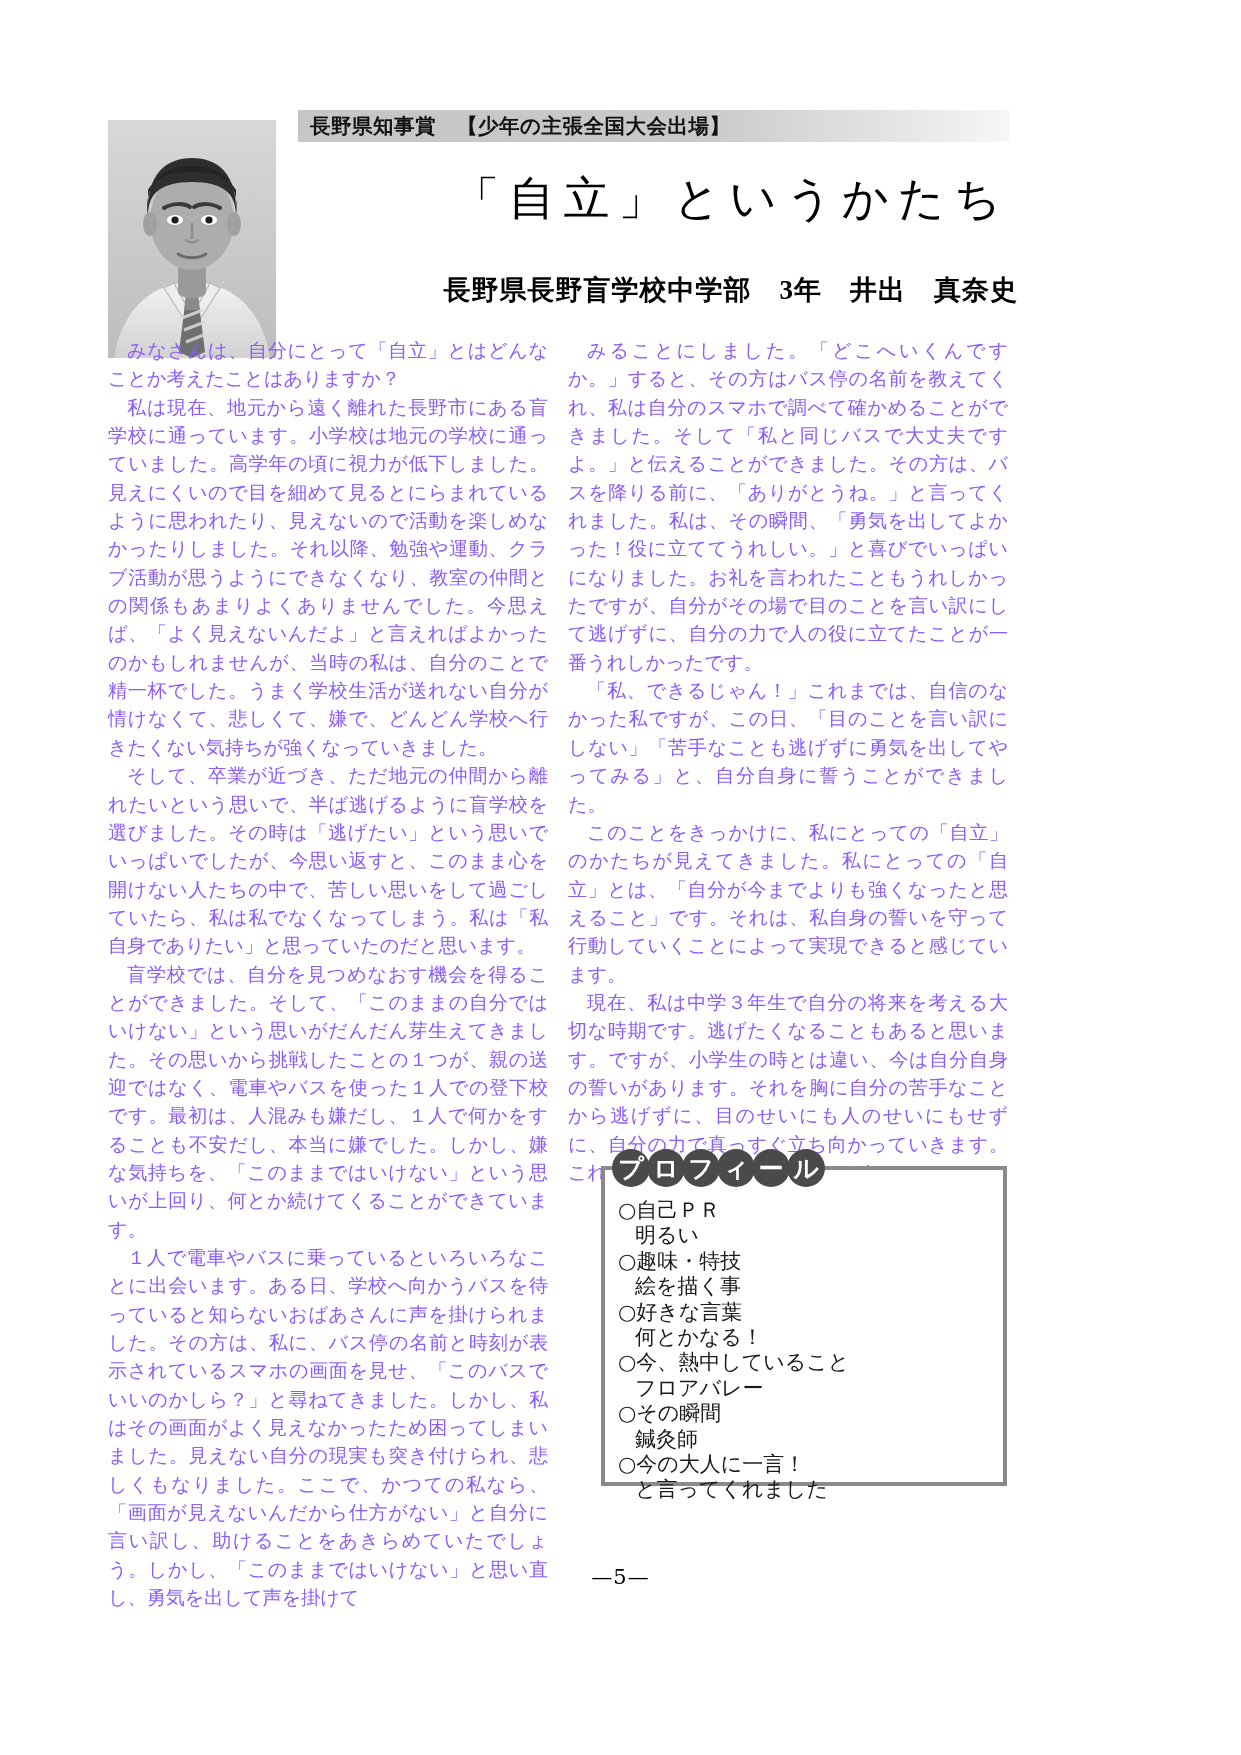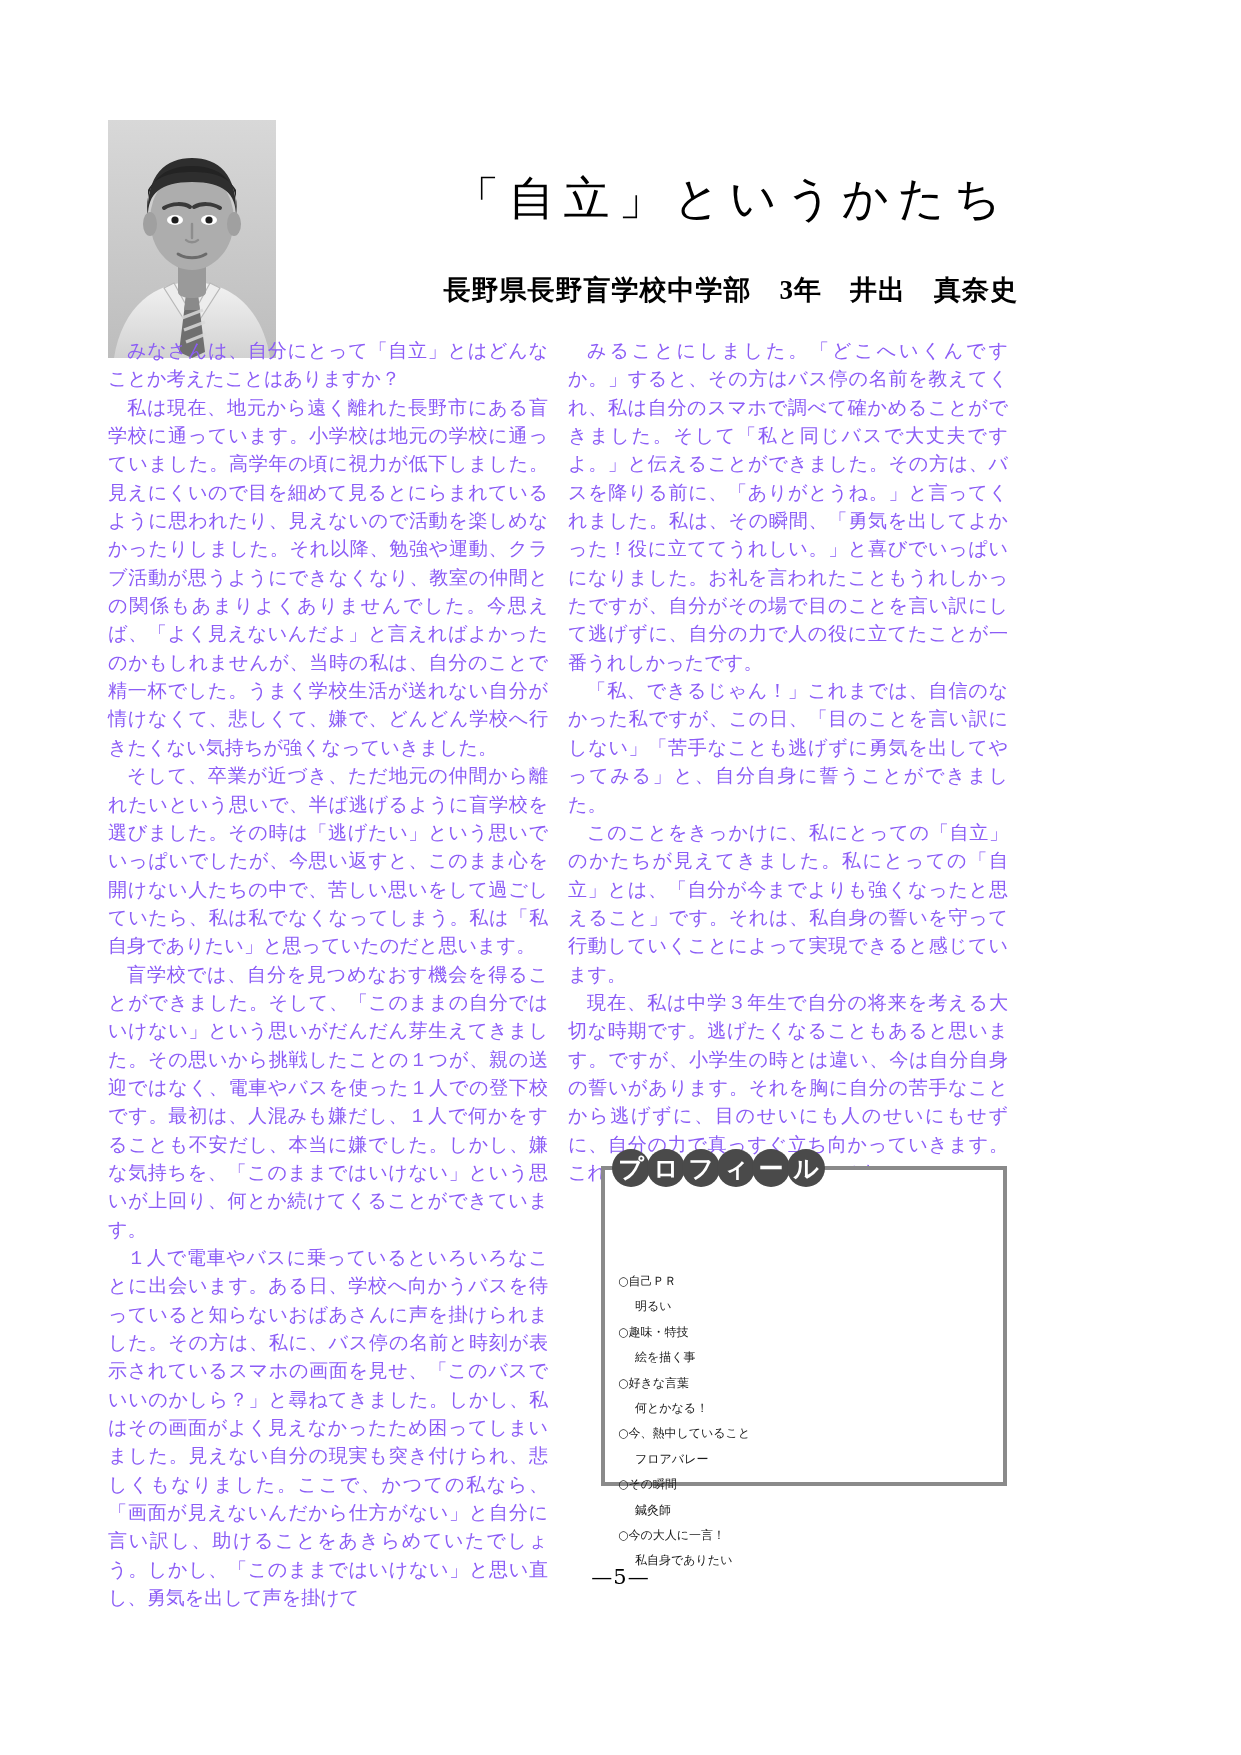--- a/index.html
+++ b/index.html
@@ -140,24 +140,24 @@
     justify-content: center;
     font-family: "DejaVu Sans", "Liberation Sans", sans-serif;
     font-weight: bold;
     font-size: 25px;
     margin-right: -3px;
   }
 
   .profile-list {
     position: absolute;
     left: 618px;
-    top: 1269px;
+    top: 1198px;
     width: 380px;
     font-family: "DejaVu Sans", "Liberation Sans", sans-serif;
-    font-size: 12px;
+    font-size: 21px;
     line-height: 25.4px;
     color: #1a1a1a;
   }
   .profile-list .p-label { white-space: pre; }
   .profile-list .p-value { white-space: pre; padding-left: 17px; }
 
   
   .footer {
     position: absolute;
     left: 0;
@@ -220,20 +220,23 @@
         <ellipse cx="101" cy="100" rx="8" ry="5" fill="#ffffff"></ellipse>
         <circle cx="67" cy="100" r="3.6" fill="#1c1c1c"></circle>
         <circle cx="101" cy="100" r="3.6" fill="#1c1c1c"></circle>
 
         <path d="M84 104 L84 118 M78 120 C81 123 87 123 90 120" stroke="#8d8d8d" stroke-width="2.4" fill="none" stroke-linecap="round"></path>
 
         <path d="M70 134 C78 139 90 139 98 134" stroke="#6b6b6b" stroke-width="2.8" fill="none" stroke-linecap="round"></path>
       </svg>
     </div>
 
+    <div class="award-banner">
+      <span>長野県知事賞　【少年の主張全国大会出場】</span>
+    </div>
 
     <div class="main-title">「自立」というかたち</div>
 
     <div class="byline">長野県長野盲学校中学部　3年　井出　真奈史</div>
 
   </div>
 
   <div class="col col-left" id="col-left">
       <p>みなさんは、自分にとって「自立」とはどんなことか考えたことはありますか？</p>
       <p>私は現在、地元から遠く離れた長野市にある盲学校に通っています。小学校は地元の学校に通っていました。高学年の頃に視力が低下しました。見えにくいので目を細めて見るとにらまれているように思われたり、見えないので活動を楽しめなかったりしました。それ以降、勉強や運動、クラブ活動が思うようにできなくなり、教室の仲間との関係もあまりよくありませんでした。今思えば、「よく見えないんだよ」と言えればよかったのかもしれませんが、当時の私は、自分のことで精一杯でした。うまく学校生活が送れない自分が情けなくて、悲しくて、嫌で、どんどん学校へ行きたくない気持ちが強くなっていきました。</p>
@@ -262,18 +265,18 @@
       <div class="p-value">明るい</div>
       <div class="p-label">○趣味・特技</div>
       <div class="p-value">絵を描く事</div>
       <div class="p-label">○好きな言葉</div>
       <div class="p-value">何とかなる！</div>
       <div class="p-label">○今、熱中していること</div>
       <div class="p-value">フロアバレー</div>
       <div class="p-label">○その瞬間</div>
       <div class="p-value">鍼灸師</div>
       <div class="p-label">○今の大人に一言！</div>
-      <div class="p-value">私自身でありたい</div>
+      <div class="p-value">と言ってくれました</div>
     </div>
 
   <div class="footer">—5—</div>
 
 </div>
 
 </body></html>

